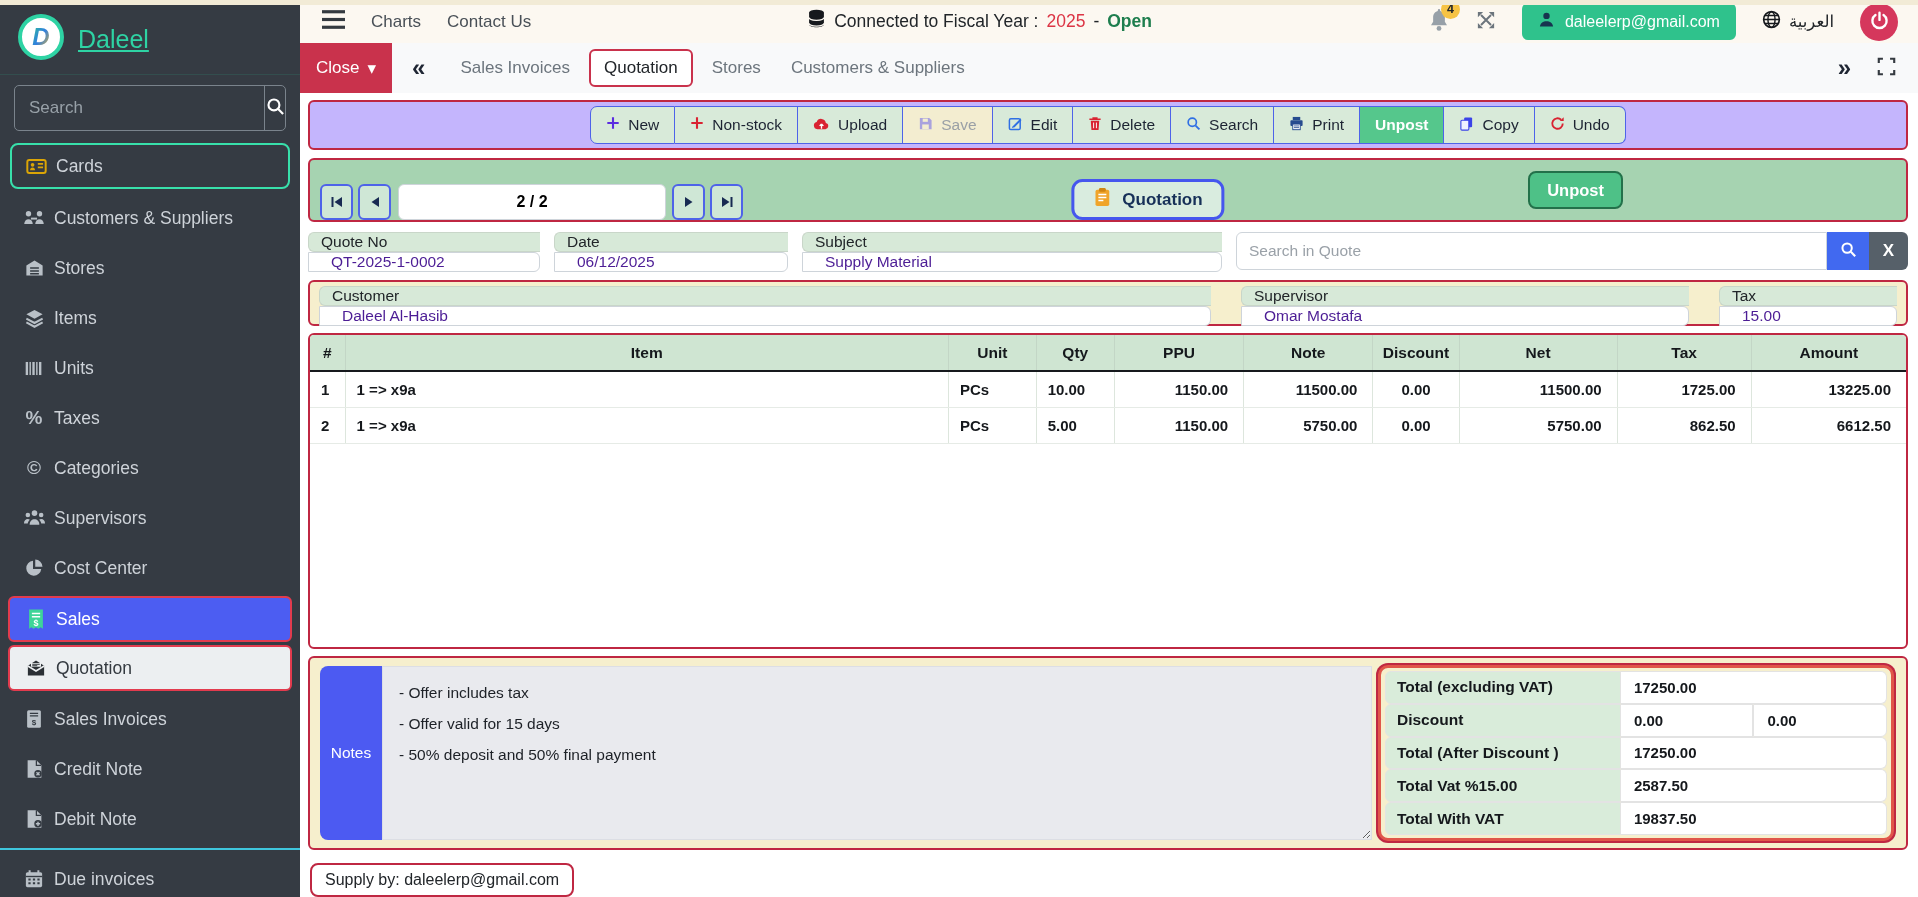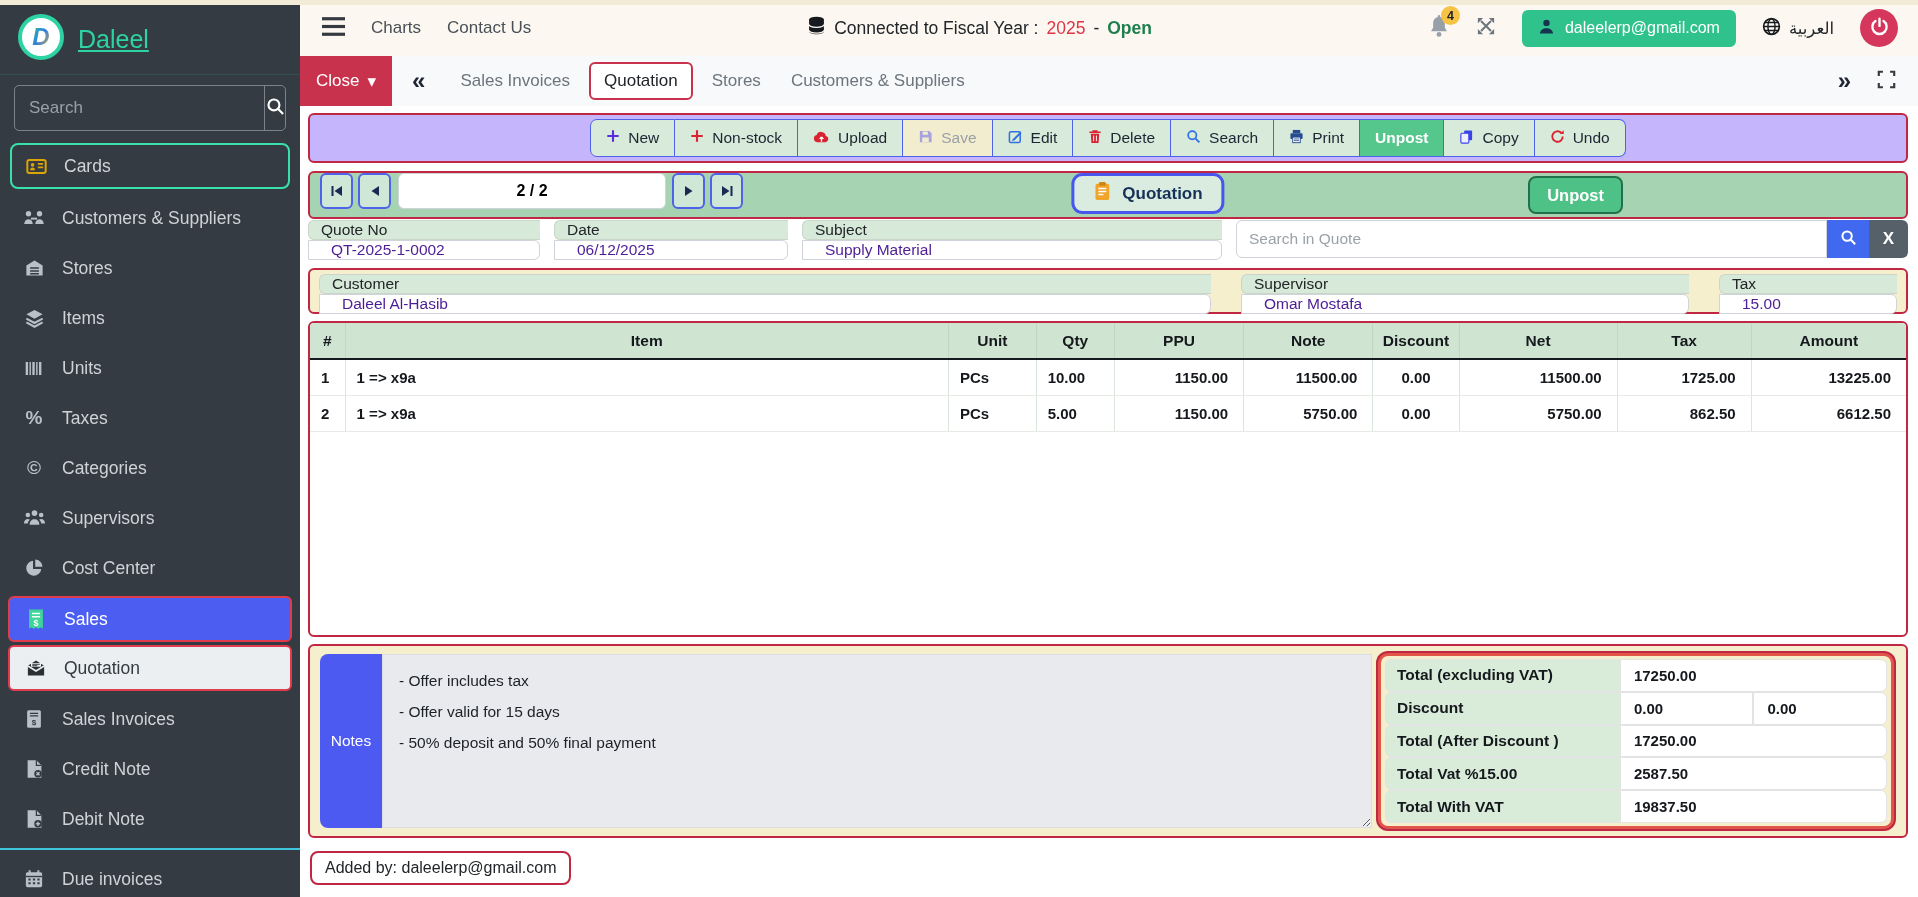--- a/index.html
+++ b/index.html
@@ -9,21 +9,21 @@
 
   
   .sidebar { width:300px; height:897px; background:#353b43; flex:0 0 300px; overflow:hidden; }
   .brand { display:flex; align-items:center; gap:14px; padding:14px 18px 10px 18px; border-bottom:1px solid #2c9b7e33; }
   .brand-name { color:#2ed3a4; font-size:25px; text-decoration:underline; cursor:pointer; }
   .side-search { display:flex; margin:10px 14px 12px 14px; border:1px solid #7a838c; border-radius:5px; height:46px; overflow:hidden; }
   .side-search input { flex:1; background:transparent; border:none; outline:none; color:#cfd4da; font-size:17px; padding:0 14px; font-family:inherit; }
   .side-search input::placeholder { color:#98a1a8; }
   .side-search button { width:54px; background:transparent; border:none; border-left:1px solid #7a838c; cursor:pointer; display:flex; align-items:center; justify-content:center; }
   .nav-list { list-style:none; }
-  .nav-item { height:50px; display:flex; align-items:center; gap:16px; padding:0 22px; color:#ced3d9; font-size:17.5px; cursor:pointer; white-space:nowrap; }
+  .nav-item { height:50px; display:flex; align-items:center; gap:8px; padding:0 22px; color:#ced3d9; font-size:17.5px; cursor:pointer; white-space:nowrap; }
   .nav-item .ic { width:24px; display:flex; justify-content:center; align-items:center; flex:0 0 24px; }
   .glyph { font-size:19px; color:#b9c0c7; font-weight:bold; }
   .nav-item.cards { margin:4px 10px; border:2px solid #38e0ab; border-radius:8px; height:46px; padding:0 12px; }
   .nav-item.active-sales { margin:3px 8px; background:#4c5df2; border:2px solid #e23b4e; border-radius:6px; height:46px; padding:0 14px; color:#fff; }
   .nav-item.active-quote { margin:3px 8px; background:#eceff1; border:2px solid #e23b4e; border-radius:6px; height:46px; padding:0 14px; color:#343a40; }
   .side-divider { height:2px; background:#3fc6dd; margin:4px 0; }
 
   
   .main { flex:1; display:flex; flex-direction:column; height:897px; min-width:0; }
   .topbar { height:56px; background:#fcf8f1; display:flex; align-items:center; padding:0 20px 0 22px; gap:26px; }
@@ -50,21 +50,21 @@
   .panel-red { border:2px solid #bf2742; border-radius:6px; }
 
   .toolbar-panel { height:50px; background:#c4b5fd; display:flex; align-items:center; justify-content:center; margin-bottom:8px; }
   .btn-group { display:flex; height:38px; }
   .tb-btn { display:flex; align-items:center; gap:8px; padding:0 15px; background:#d8ead9; border:1px solid #4e63e9; border-left-width:0; font-size:15.5px; color:#1d2433; cursor:pointer; font-family:inherit; white-space:nowrap; }
   .tb-btn:first-child { border-left-width:1px; border-radius:7px 0 0 7px; }
   .tb-btn:last-child { border-radius:0 7px 7px 0; }
   .tb-btn.disabled { background:#f3edd0; color:#9aa0a6; }
   .tb-btn.green { background:#55c78c; color:#fff; font-weight:600; }
 
-  .nav-row { height:48px; background:#a6d3b1; display:flex; align-items:flex-start; padding:0 10px; position:relative; }
+  .nav-row { height:64px; background:#a6d3b1; display:flex; align-items:flex-end; padding:0 10px; margin-bottom:9px; position:relative; }
   .nav-btn { width:33px; height:36px; background:#cfe7d6; border:2px solid #4e63e9; border-radius:6px; margin-right:5px; display:flex; align-items:center; justify-content:center; cursor:pointer; }
   .pos-input { width:268px; height:36px; border:1px solid #ced4da; border-radius:6px; text-align:center; font-weight:bold; font-size:16px; margin:0 6px 0 2px; font-family:inherit; outline:none; }
   .quote-badge { position:absolute; left:calc(50% + 40px); transform:translateX(-50%); height:41px; display:flex; align-items:center; gap:11px; padding:0 19px; background:#d9ecdf; border:3px solid #4656ee; border-radius:11px; color:#173058; font-weight:bold; font-size:17px; cursor:pointer; }
   .unpost-pill { position:absolute; right:283px; top:50%; transform:translateY(-50%); height:38px; padding:0 17px; background:#4ec187; border:2px solid #23714a; border-radius:8px; color:#fff; font-weight:bold; font-size:16.5px; display:flex; align-items:center; cursor:pointer; font-family:inherit; }
 
   .quote-row { display:flex; gap:14px; margin-bottom:9px; height:40px; align-items:center; }
   .fgroup { display:flex; height:38px;flex-direction:column; }
   .flabel { background:#d7e9d8; border:1px solid #c9d6c9; border-right:none; border-radius:6px 0 0 6px; display:flex; align-items:center; padding:0 12px; font-size:15.5px; color:#212529; white-space:nowrap; }
   .finput { height:38px; border:1px solid #ced4da; border-radius:0 6px 6px 0; padding:0 22px; font-size:15.5px; font-family:inherit; outline:none; color:#4c1d95; }
   .srch-group { flex:1; display:flex; height:38px; }
@@ -635,17 +635,17 @@
             <span class="t-val">2587.50</span>
           </div>
           <div class="t-row">
             <span class="t-label">Total With VAT</span>
             <span class="t-val">19837.50</span>
           </div>
         </div>
       </div>
 
       
-      <div class="added-by">Added by: daleelerp@gmail.com</div>
+      <div class="added-by">Supply by: daleelerp@gmail.com</div>
 
     </div>
   </div>
 </div>
 
 </body></html>

